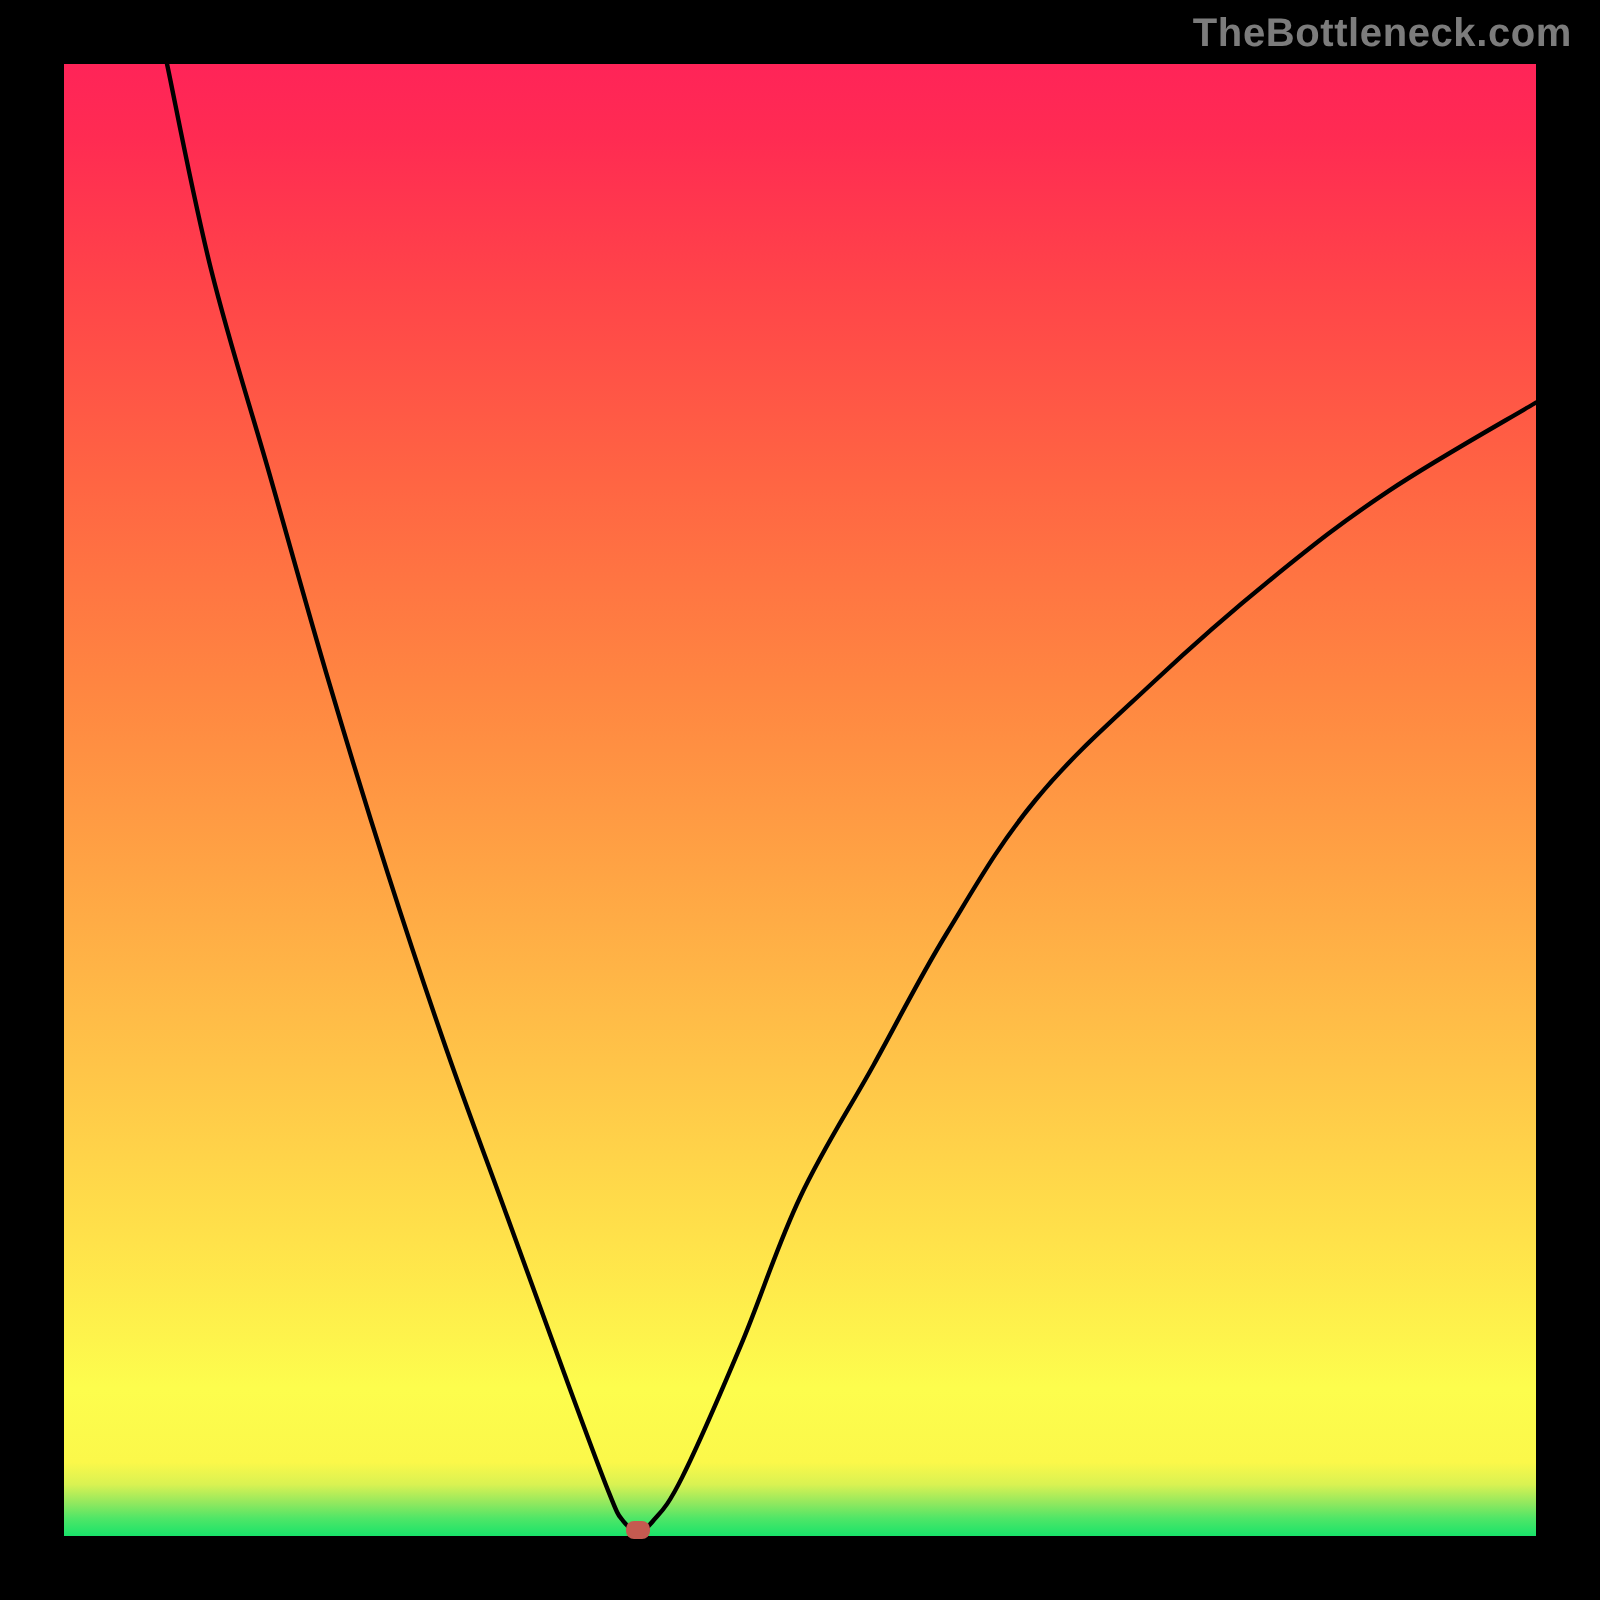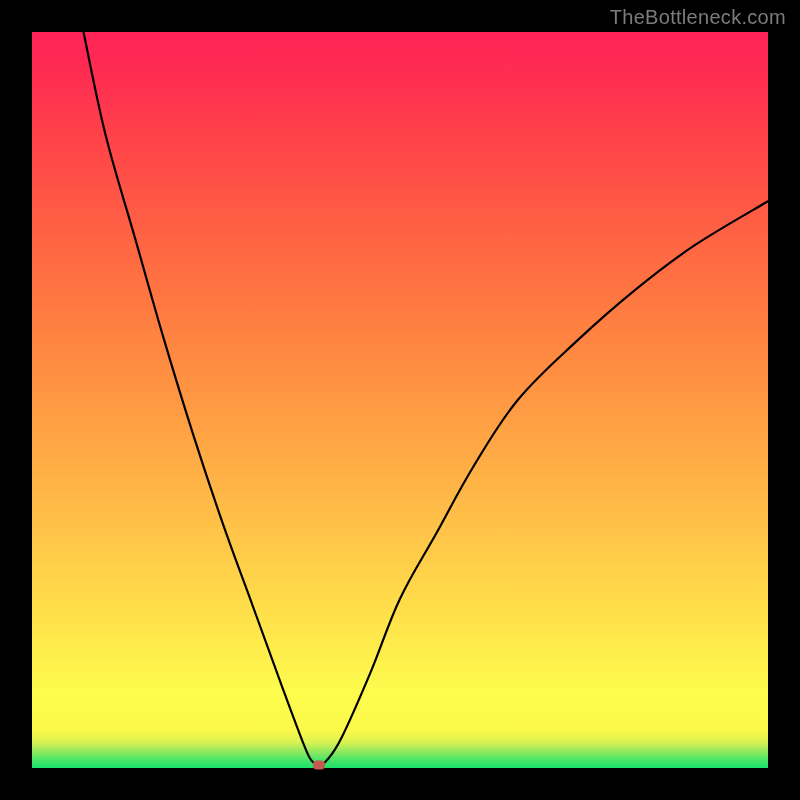--- a/index.html
+++ b/index.html
@@ -41,21 +41,21 @@
       #ff2b52 95%,
       #ff2458 100%
     );
   }
   .watermark {
     position: absolute;
     top: 6px;
     right: 14px;
     color: #7c7c7c;
     font-size: 20px;
-    font-weight: 400;
+    font-weight: 700;
     letter-spacing: 0.3px;
     user-select: none;
   }
   svg.curve {
     position: absolute;
     left: 0;
     top: 0;
     width: 736px;
     height: 736px;
   }

